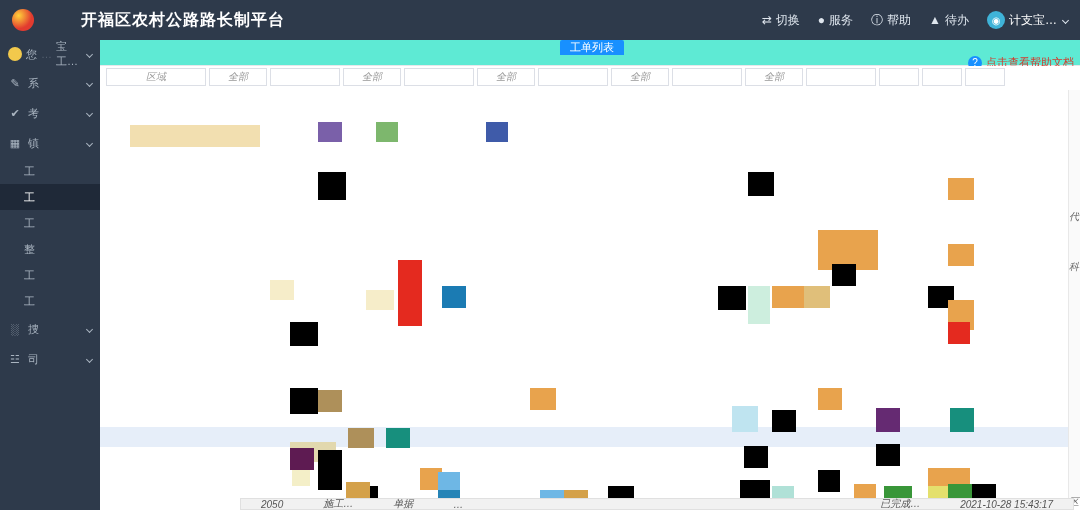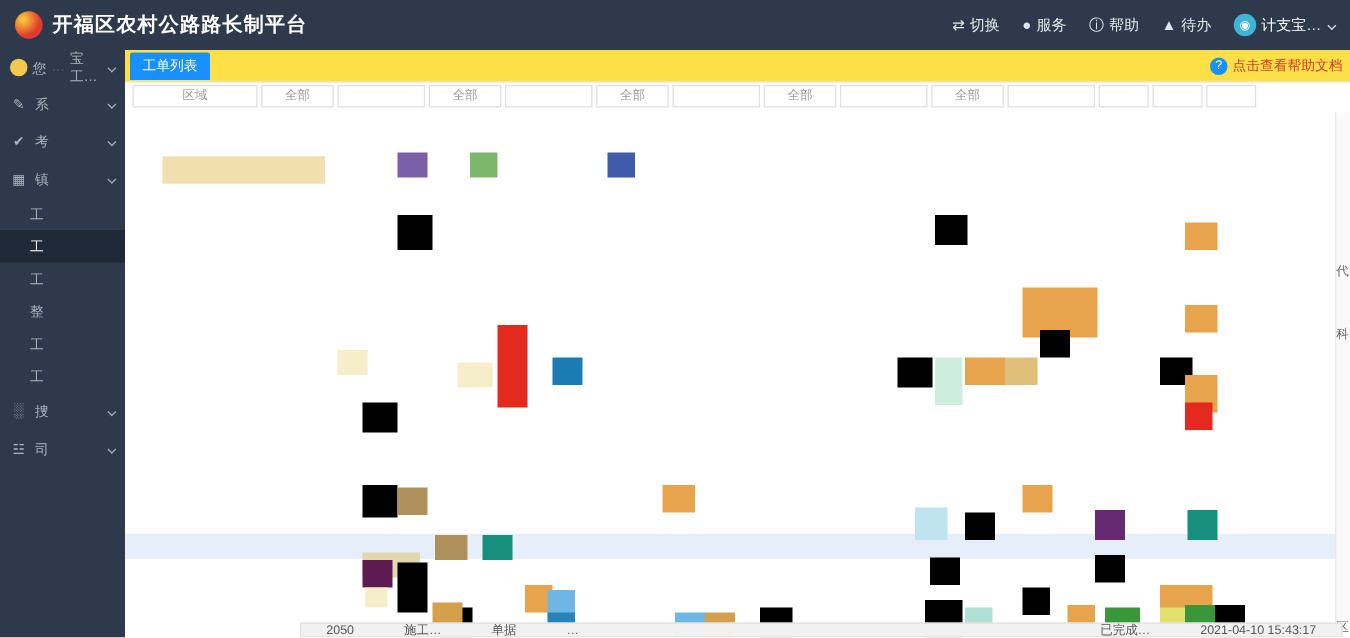--- a/index.html
+++ b/index.html
@@ -2,47 +2,47 @@
 <html><head>
   <meta charset="utf-8">
   <style>
     * { box-sizing: border-box; margin: 0; padding: 0; }
     body { font-family: "Microsoft YaHei", "PingFang SC", sans-serif; font-size: 12px; color: #333; background: #fff; width: 1080px; height: 510px; overflow: hidden; }
     
     
     .header { height: 40px; background: #2e3a4b; color: #fff; display: flex; align-items: center; padding: 0 12px; justify-content: space-between; }
     .header-left { display: flex; align-items: center; gap: 8px; }
     .emblem { width: 22px; height: 22px; border-radius: 50%; background: radial-gradient(circle at 30% 30%, #ffd23a, #e23b2f 60%); flex: none; }
-    .title { font-size: 16px; font-weight: 600; letter-spacing: 1px; }
+    .title { font-size: 16px; font-weight: 600; letter-spacing: 1px; margin-left: 39px; }
     .header-right { display: flex; align-items: center; gap: 18px; font-size: 12px; }
     .header-right .link { display: flex; align-items: center; gap: 4px; cursor: pointer; color: #dfe6ee; }
     .header-right .user { display: flex; align-items: center; gap: 4px; }
     .avatar { width: 18px; height: 18px; border-radius: 50%; background: #3fb3d8; display: inline-flex; align-items: center; justify-content: center; font-size: 10px; color: #fff; }
     .chev { border: solid #dfe6ee; border-width: 0 1px 1px 0; display: inline-block; padding: 2px; transform: rotate(45deg); margin-left: 2px; }
     
     .layout { display: flex; height: calc(100% - 40px); }
     
     
     .sidebar { width: 100px; background: #2e3a4b; color: #a9b4c0; overflow: hidden; flex: none; }
     .sidebar .welcome { height: 28px; display: flex; align-items: center; padding: 0 8px; font-size: 11px; gap: 4px; }
     .wicon { width: 14px; height: 14px; border-radius: 50%; background: #f2c94c; flex: none; }
     .menu-item { height: 30px; display: flex; align-items: center; padding: 0 8px; gap: 6px; font-size: 11px; cursor: pointer; position: relative; }
     .menu-item .micon { width: 14px; text-align: center; flex: none; }
     .menu-item .arrow { margin-left: auto; border: solid #a9b4c0; border-width: 0 1px 1px 0; display: inline-block; padding: 2px; transform: rotate(45deg); }
     .menu-sub { height: 26px; display: flex; align-items: center; padding: 0 8px 0 24px; font-size: 11px; cursor: pointer; }
     .menu-sub.active { background: #1f2938; color: #fff; }
     
     
     .main { flex: 1; background: #fff; display: flex; flex-direction: column; position: relative; overflow: hidden; }
-    .tabs { height: 26px; display: flex; align-items: center; background: #fde047; border-bottom: 1px solid #e6e8eb; }
+    .tabs { height: 26px; display: flex; align-items: center; background: #5eead4; border-bottom: 1px solid #e6e8eb; flex-direction: column; }
     .tab { padding: 0 10px; height: 22px; display: flex; align-items: center; background: #1890ff; color: #fff; font-size: 11px; border-radius: 2px 2px 0 0; margin-left: 4px; cursor: pointer; }
     .help-link { margin-left: auto; margin-right: 6px; color: #d03c2e; font-size: 11px; display: flex; align-items: center; gap: 4px; cursor: pointer; }
     .help-link .qicon { width: 14px; height: 14px; border-radius: 50%; background: #1890ff; color: #fff; display: inline-flex; align-items: center; justify-content: center; font-size: 10px; }
     
-    .content { flex: 1; position: relative; overflow: hidden; }
+    .content { flex: 1; position: relative; overflow: hidden; font-style: italic; }
     
     
     .filter { position: absolute; left: 0; right: 0; top: 0; height: 22px; display: flex; gap: 3px; padding: 2px 6px; background: #fff; }
     .fbox { border: 1px solid #dcdfe6; height: 18px; background: #fff; }
     
     .gridwrap { position: absolute; left: 0; right: 0; top: 24px; bottom: 0; overflow: hidden; }
     .mosaic { position: absolute; inset: 0; }
     .m { position: absolute; }
     
     
@@ -222,17 +222,17 @@
           <div class="vlabel" style="top: 120px;">代</div>
           <div class="vlabel" style="top: 170px;">科</div>
           <div class="vlabel" style="top: 405px;">区</div>
         </div>
       <div class="bottombar">
         <span class="cell">2050</span>
         <span class="cell">施工…</span>
         <span class="cell">单据</span>
         <span class="cell" style="flex:1">…</span>
         <span class="cell">已完成…</span>
-        <span class="cell">2021-04-10 15:43:17</span>
+        <span class="cell">2021-10-28 15:43:17</span>
       </div>
     </div>
   </div>
 </div>
 
 </body></html>

